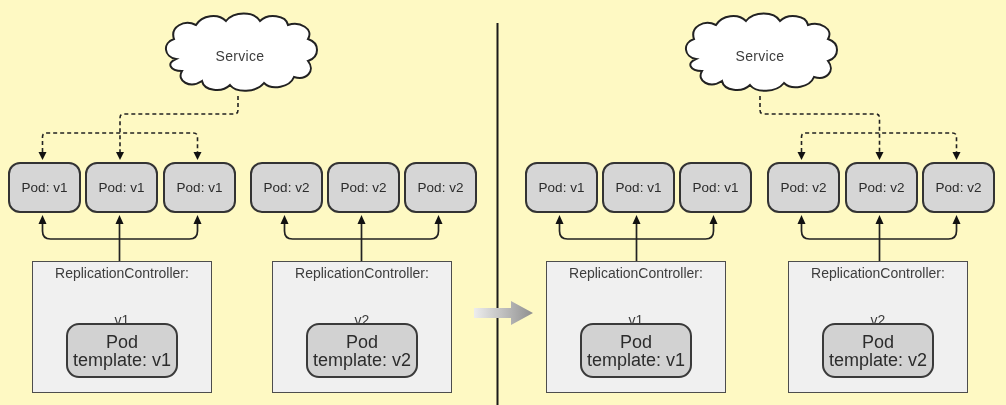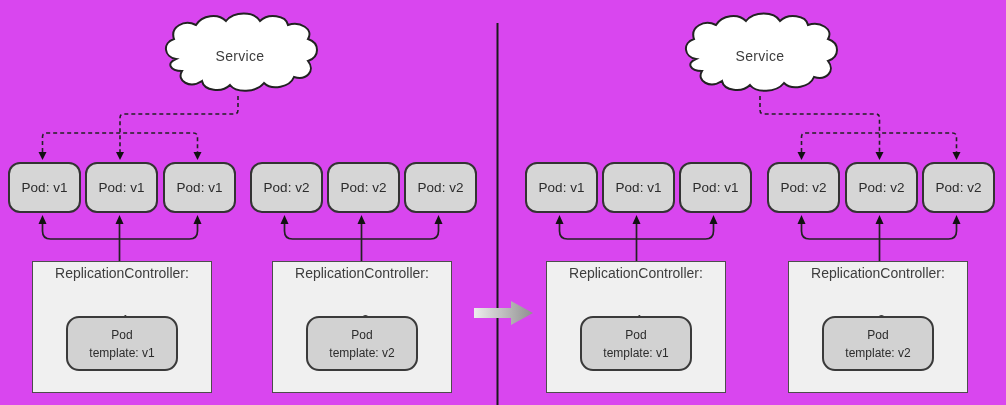--- a/index.html
+++ b/index.html
@@ -1,20 +1,20 @@
 <!DOCTYPE html>
 <html><head>
 <meta charset="utf-8">
 <style>
   html, body { margin: 0; padding: 0; background: #ffffff; }
   #stage {
     position: relative;
     width: 1006px;
     height: 405px;
-    background: #d946ef;
+    background: #fef9c3;
     font-family: "Liberation Sans", "DejaVu Sans", sans-serif;
     overflow: hidden;
   }
   #wires {
     position: absolute;
     left: 0; top: 0;
     width: 1006px; height: 405px;
   }
   .cloud-label {
     position: absolute;
@@ -60,32 +60,32 @@
   }
   .rc-version {
     font-size: 14px;
     line-height: 19px;
     color: #3d3d3d;
     margin-top: 28px;
   }
   .pod-template {
     position: absolute;
     left: 33px;
-    top: 54px;
+    top: 61px;
     width: 112px;
     height: 55px;
     box-sizing: border-box;
     background: #d2d2d2;
     border: 2px solid #3a3a3a;
     border-radius: 13px;
     display: flex;
     flex-direction: column;
     align-items: center;
     justify-content: center;
-    font-size: 12px;
+    font-size: 18px;
     line-height: 18px;
     color: #2c2c2c;
   }
 </style>
 </head>
 <body>
 
 <div id="stage">
 
   <svg id="wires" viewBox="0 0 1006 405" xmlns="http://www.w3.org/2000/svg">

